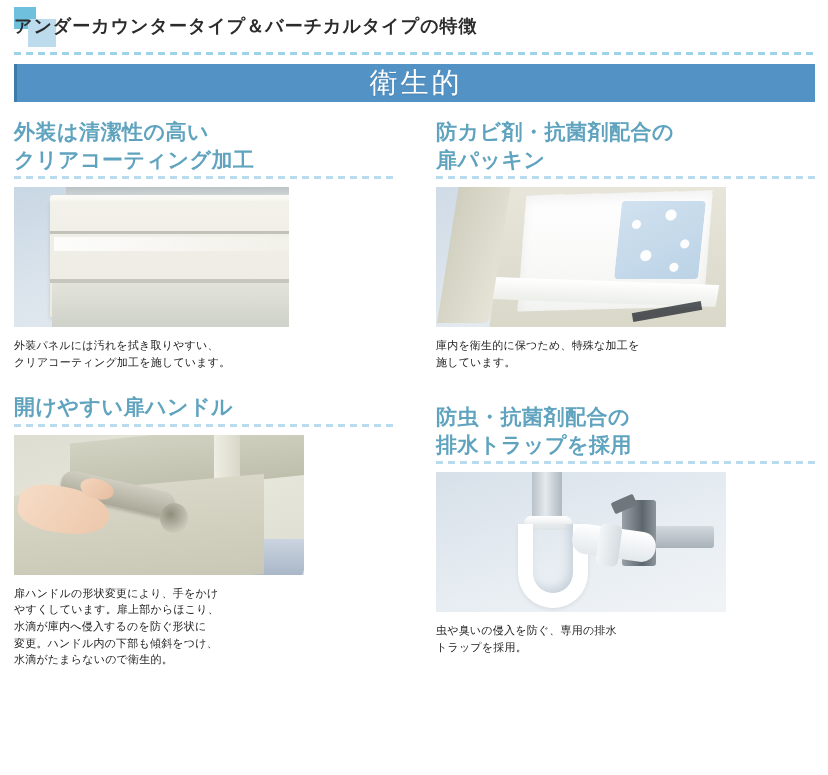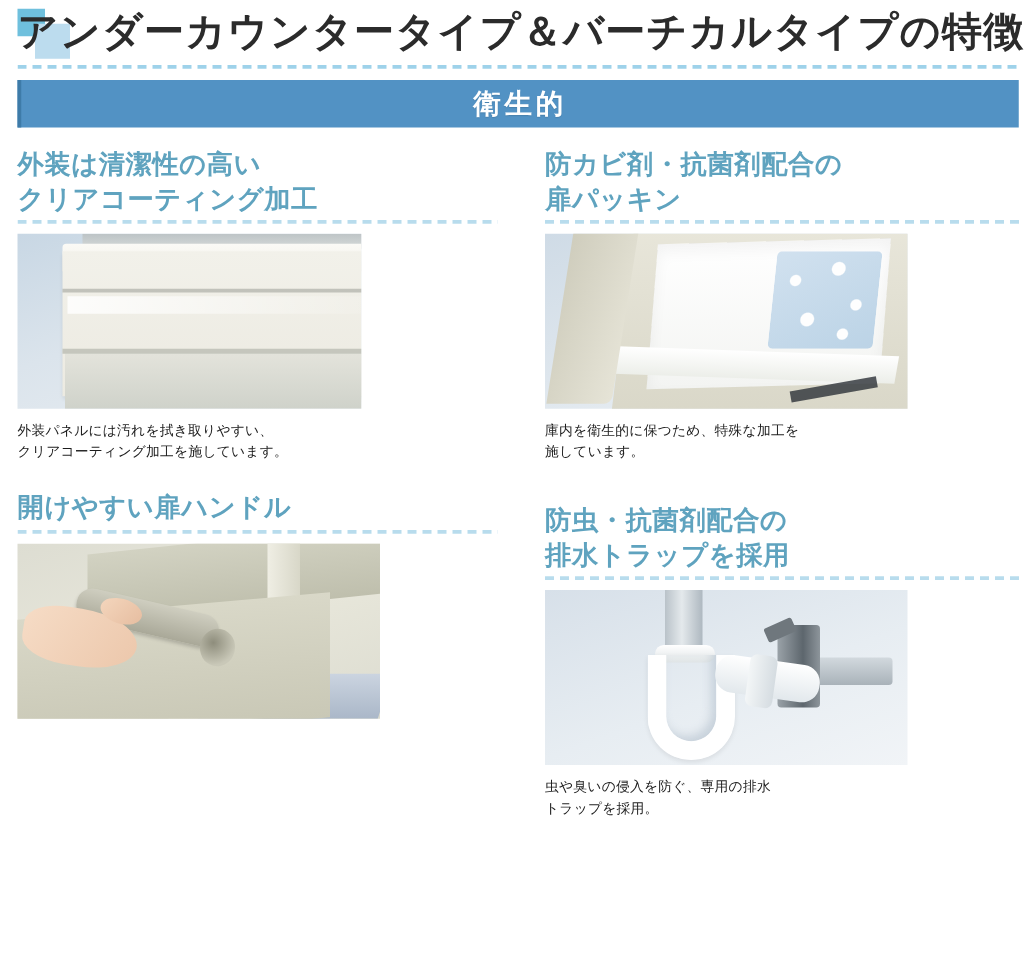--- a/index.html
+++ b/index.html
@@ -21,21 +21,21 @@
     display:flex;align-items:center;
   }
   .header-marks{
     position:absolute;left:14px;top:7px;width:44px;height:40px;
   }
   .mark-a{position:absolute;left:0;top:0;width:22px;height:22px;background:#6fc0dd;}
   .mark-b{position:absolute;left:14px;top:12px;width:28px;height:28px;background:#bcdcee;}
   .page-title{
     position:relative;
     font-family:"Liberation Serif","DejaVu Serif",serif;
-    font-size:32px;
+    font-size:18px;
     letter-spacing:1px;
     color:#2b2b2b;
     white-space:nowrap;
   }
   .dashed-rule{
     height:3px;
     margin:0 14px;
     background-image:linear-gradient(to right,#9ed2ea 0 7px,transparent 7px 12px);
     background-size:12px 3px;
     background-repeat:repeat-x;
@@ -45,22 +45,22 @@
   .section-banner{
     margin:9px 13px 0 14px;
     height:38px;
     background:#5292c4;
     border-left:3px solid #3e7ba8;
     display:flex;align-items:center;justify-content:center;
     box-sizing:border-box;
   }
   .section-banner span{
     color:#ffffff;
-    font-size:22px;
-    font-weight:bold;
+    font-size:28px;
+    font-weight:normal;
     letter-spacing:3px;
     text-shadow:0 1px 1px rgba(0,0,0,.12);
   }
 
   
   .feature-grid{
     display:grid;
     grid-template-columns:412px 412px;
     column-gap:8px;
     padding:0 0 0 0;
@@ -320,20 +320,25 @@
           <div class="cab"></div>
           <div class="cabedge"></div>
           <div class="shelf"></div>
           <div class="white"></div>
           <div class="door"></div>
           <div class="bar"></div>
           <div class="barend"></div>
           <div class="hand"></div>
           <div class="thumb"></div>
         </div>
+        <div class="feat-body">扉ハンドルの形状変更により、手をかけ
+やすくしています。扉上部からほこり、
+水滴が庫内へ侵入するのを防ぐ形状に
+変更。ハンドル内の下部も傾斜をつけ、
+水滴がたまらないので衛生的。</div>
       </div>
 
     </div>
 
     <div class="feature-col">
 
       <div class="feature right">
         <div class="feat-heading">防カビ剤・抗菌剤配合の
 扉パッキン</div>
         <div class="feat-rule"></div>

